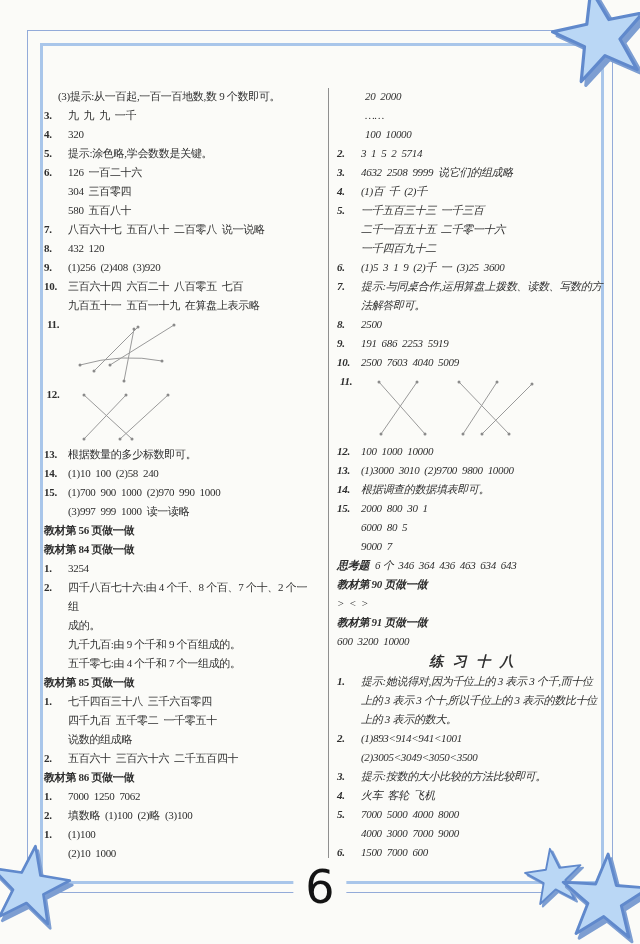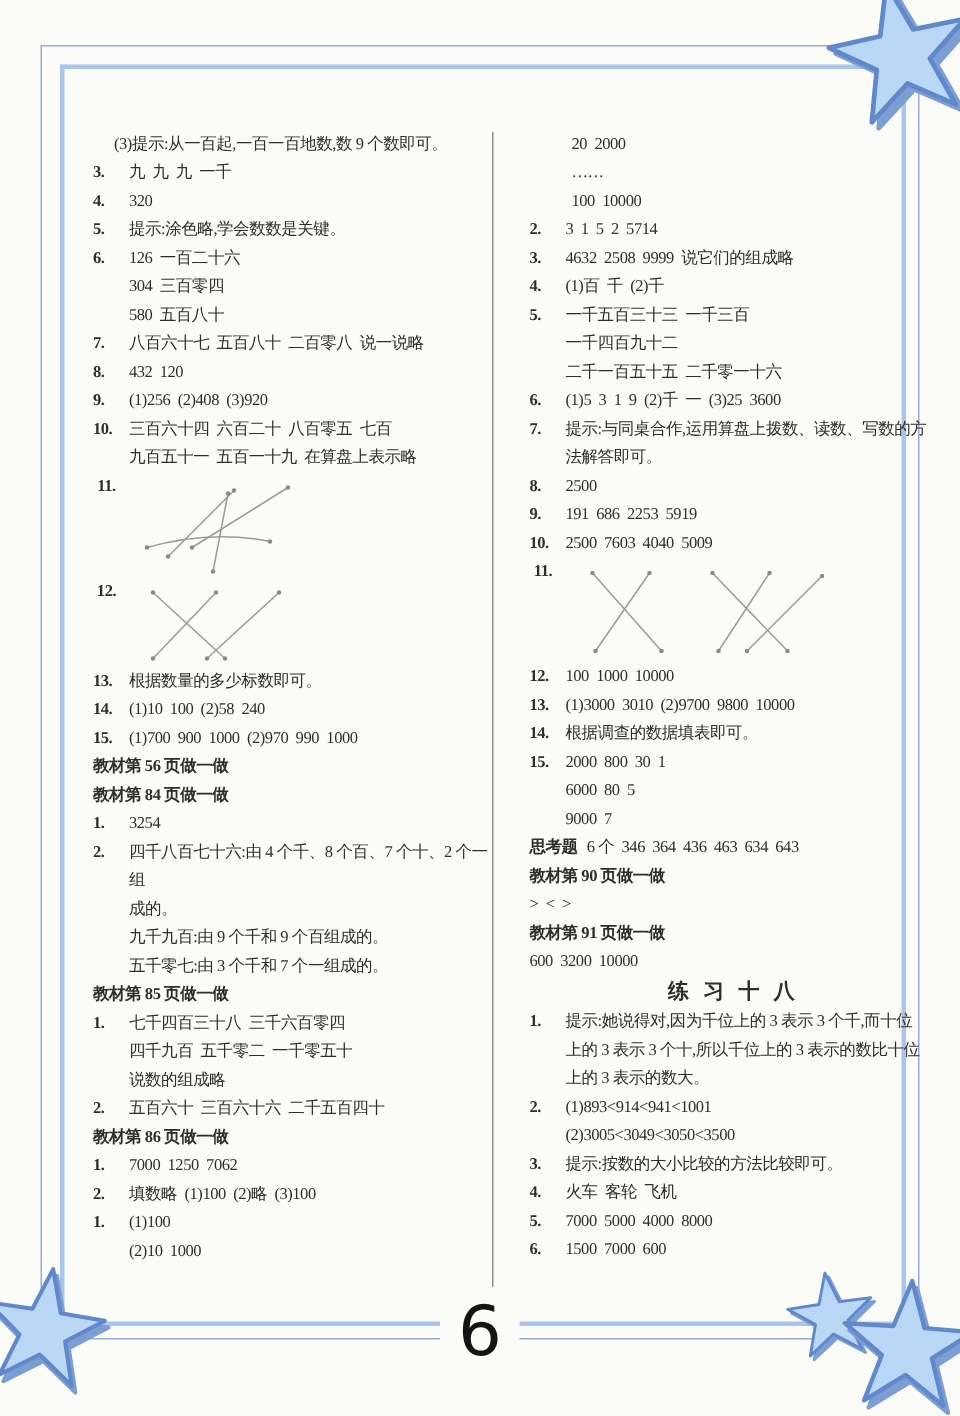--- a/index.html
+++ b/index.html
@@ -18,22 +18,22 @@
     border:3px solid #a9c6ea;z-index:1;
   }
   .divider{
     position:absolute;left:328px;top:88px;width:1px;height:770px;
     background:#8f8f8f;z-index:2;
   }
   .col{
     position:absolute;top:87px;z-index:3;
     font-size:11px;letter-spacing:-0.3px;
   }
-  .col-left{left:62px;width:270px;}
-  .col-right{left:353px;width:272px;}
+  .col-left{left:44px;width:270px;}
+  .col-right{left:337px;width:272px;font-style:italic;}
   .row{
     display:flex;align-items:flex-start;
     line-height:19px;min-height:19px;white-space:pre-wrap;
   }
   .num{font-weight:bold;min-width:18px;margin-right:6px;flex:none;}
   .txt{flex:1;}
   .head .txt{font-weight:bold;}
   .center{display:block;text-align:center;font-weight:bold;
           font-size:14px;letter-spacing:3px;line-height:21px;}
   .ind1{padding-left:14px;}
@@ -101,48 +101,49 @@
     <circle cx="10" cy="6" r="1.5"></circle>
         <circle cx="58" cy="50" r="1.5"></circle>
     <circle cx="52" cy="6" r="1.5"></circle>
         <circle cx="10" cy="50" r="1.5"></circle>
     <circle cx="94" cy="6" r="1.5"></circle>
         <circle cx="46" cy="50" r="1.5"></circle>
   </svg></div>
     <div class="row"><b class="num">13.</b><span class="txt">根据数量的多少标数即可。</span></div>
     <div class="row"><b class="num">14.</b><span class="txt">(1)10  100  (2)58  240</span></div>
     <div class="row"><b class="num">15.</b><span class="txt">(1)700  900  1000  (2)970  990  1000</span></div>
+    <div class="row ind2"><span class="txt">(3)997  999  1000  读一读略</span></div>
     <div class="row head"><span class="txt">教材第 56 页做一做</span></div>
     <div class="row head"><span class="txt">教材第 84 页做一做</span></div>
     <div class="row"><b class="num">1.</b><span class="txt">3254</span></div>
     <div class="row"><b class="num">2.</b><span class="txt">四千八百七十六:由 4 个千、8 个百、7 个十、2 个一组</span></div>
     <div class="row ind2"><span class="txt">成的。</span></div>
     <div class="row ind2"><span class="txt">九千九百:由 9 个千和 9 个百组成的。</span></div>
-    <div class="row ind2"><span class="txt">五千零七:由 3 个千和 7 个一组成的。</span></div>
+    <div class="row ind2"><span class="txt">五千零七:由 4 个千和 7 个一组成的。</span></div>
     <div class="row head"><span class="txt">教材第 85 页做一做</span></div>
     <div class="row"><b class="num">1.</b><span class="txt">七千四百三十八  三千六百零四</span></div>
     <div class="row ind2"><span class="txt">四千九百  五千零二  一千零五十</span></div>
     <div class="row ind2"><span class="txt">说数的组成略</span></div>
     <div class="row"><b class="num">2.</b><span class="txt">五百六十  三百六十六  二千五百四十</span></div>
     <div class="row head"><span class="txt">教材第 86 页做一做</span></div>
     <div class="row"><b class="num">1.</b><span class="txt">7000  1250  7062</span></div>
     <div class="row"><b class="num">2.</b><span class="txt">填数略  (1)100  (2)略  (3)100</span></div>
     <div class="row"><b class="num">1.</b><span class="txt">(1)100</span></div>
     <div class="row ind2"><span class="txt">(2)10  1000</span></div>
   </div>
 <div class="col col-right" id="col-right">
     <div class="row ind3"><span class="txt">20  2000</span></div>
     <div class="row ind3"><span class="txt">……</span></div>
     <div class="row ind3"><span class="txt">100  10000</span></div>
     <div class="row"><b class="num">2.</b><span class="txt">3  1  5  2  5714</span></div>
     <div class="row"><b class="num">3.</b><span class="txt">4632  2508  9999  说它们的组成略</span></div>
     <div class="row"><b class="num">4.</b><span class="txt">(1)百  千  (2)千</span></div>
     <div class="row"><b class="num">5.</b><span class="txt">一千五百三十三  一千三百</span></div>
+    <div class="row ind2"><span class="txt">二千一百五十五  二千零一十六</span></div>
     <div class="row ind2"><span class="txt">一千四百九十二</span></div>
-    <div class="row ind2"><span class="txt">二千一百五十五  二千零一十六</span></div>
     <div class="row"><b class="num">6.</b><span class="txt">(1)5  3  1  9  (2)千  一  (3)25  3600</span></div>
     <div class="row"><b class="num">7.</b><span class="txt">提示:与同桌合作,运用算盘上拨数、读数、写数的方</span></div>
     <div class="row ind2"><span class="txt">法解答即可。</span></div>
     <div class="row"><b class="num">8.</b><span class="txt">2500</span></div>
     <div class="row"><b class="num">9.</b><span class="txt">191  686  2253  5919</span></div>
     <div class="row"><b class="num">10.</b><span class="txt">2500  7603  4040  5009</span></div>
     <div class="row diag"><b class="num">11.</b><svg width="175" height="66" viewBox="0 0 175 66">
     <line x1="12" y1="6" x2="58" y2="58"></line>
     <line x1="50" y1="6" x2="14" y2="58"></line>
     <line x1="92" y1="6" x2="142" y2="58"></line>
@@ -172,20 +173,21 @@
     <div class="row"><span class="txt">600  3200  10000</span></div>
     <div class="row center"><span class="txt">练 习 十 八</span></div>
     <div class="row"><b class="num">1.</b><span class="txt">提示:她说得对,因为千位上的 3 表示 3 个千,而十位</span></div>
     <div class="row ind2"><span class="txt">上的 3 表示 3 个十,所以千位上的 3 表示的数比十位</span></div>
     <div class="row ind2"><span class="txt">上的 3 表示的数大。</span></div>
     <div class="row"><b class="num">2.</b><span class="txt">(1)893&lt;914&lt;941&lt;1001</span></div>
     <div class="row ind2"><span class="txt">(2)3005&lt;3049&lt;3050&lt;3500</span></div>
     <div class="row"><b class="num">3.</b><span class="txt">提示:按数的大小比较的方法比较即可。</span></div>
     <div class="row"><b class="num">4.</b><span class="txt">火车  客轮  飞机</span></div>
     <div class="row"><b class="num">5.</b><span class="txt">7000  5000  4000  8000</span></div>
+    <div class="row ind2"><span class="txt">4000  3000  7000  9000</span></div>
     <div class="row"><b class="num">6.</b><span class="txt">1500  7000  600</span></div>
   </div>
 
 <div class="page-num">6</div>
 
 <svg class="star" style="left:548px;top:-16px;transform:rotate(-12deg)" width="106" height="106" viewBox="0 0 100 100">
     <use href="#star-shape"></use>
   </svg>
 <svg class="star" style="left:-16px;top:842px;transform:rotate(9deg)" width="90" height="90" viewBox="0 0 100 100">
     <use href="#star-shape"></use>

